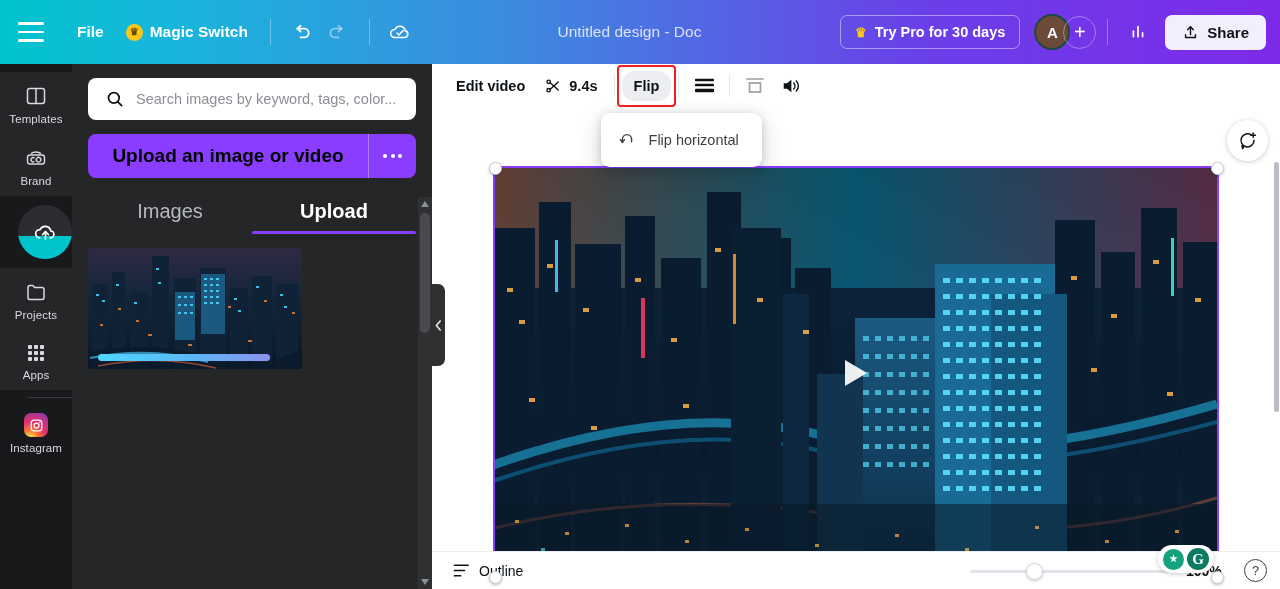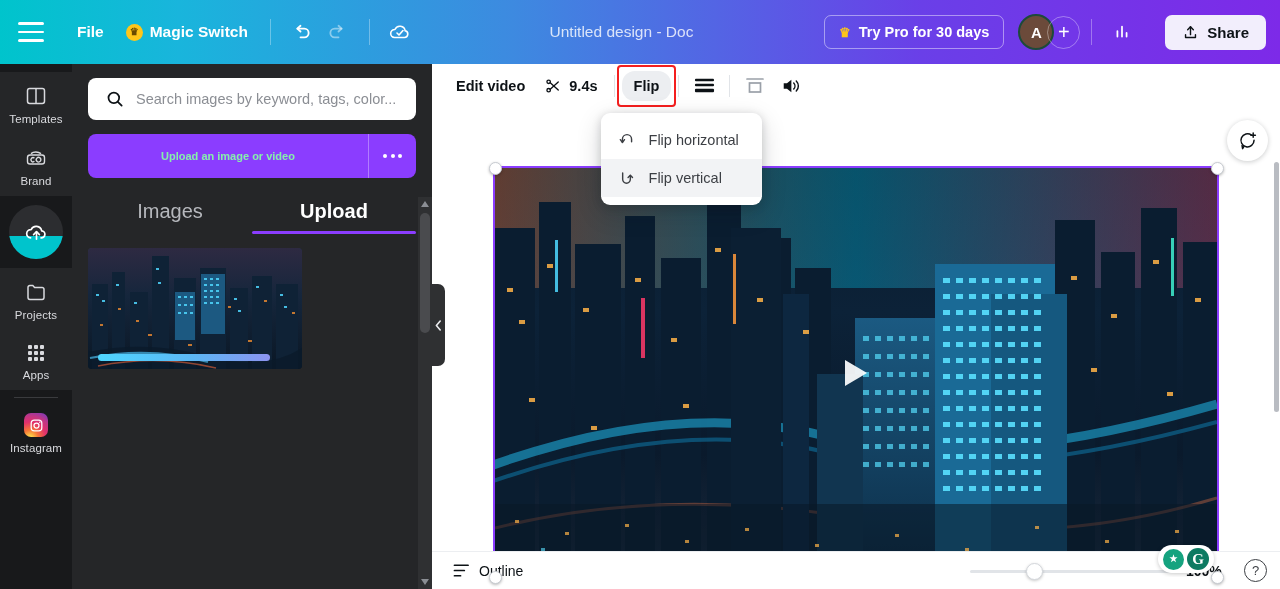--- a/index.html
+++ b/index.html
@@ -54,27 +54,27 @@
     display: flex; align-items: center; justify-content: center; cursor: pointer; flex: none;
   }
   .plus-btn {
     width: 33px; height: 33px; border-radius: 50%; border: 1px solid rgba(255,255,255,.35);
     display: flex; align-items: center; justify-content: center; color: #fff;
     font-size: 20px; cursor: pointer; margin-left: -7px; flex: none;
   }
   .share-btn {
     display: flex; align-items: flex-end; gap: 8px; background: #f2eefc; color: #0d1216;
     font-size: 15px; font-weight: bold; border-radius: 7px; padding: 9px 17px;
-    cursor: pointer; white-space: nowrap; margin-left: 24px;
+    cursor: pointer; white-space: nowrap; margin-left: 8px;
   }
 
   
   .rail {
     position: absolute; left: 0; top: 64px; width: 72px; height: 525px;
-    background: #18191b; display: flex; flex-direction: column; align-items: center;
+    background: #18191b; display: flex; flex-direction: column; align-items: flex-end;
     padding-top: 8px; overflow: hidden;
   }
   .rail-item {
     width: 72px; padding: 12px 0 9px; display: flex; flex-direction: column;
     align-items: center; gap: 5px; cursor: pointer; color: #d9dade;
   }
   .rail-item .lbl { font-size: 11.5px; letter-spacing: .1px; }
   .rail-item.active { background: #252628; }
   .rail-upload {
     width: 54px; height: 54px; border-radius: 50%; margin: 9px 0 9px;
@@ -103,21 +103,21 @@
     height: 42px; background: #fff; border-radius: 8px; display: flex;
     align-items: center; padding: 0 17px; gap: 11px;
   }
   .search-box input {
     border: 0; outline: 0; font-size: 14.5px; color: #3c3f44; flex: 1;
     font-family: "Liberation Sans", sans-serif; background: transparent;
   }
   .search-box input::placeholder { color: #8b8e94; }
   .upload-row { display: flex; margin-top: 14px; height: 44px; }
   .upload-btn {
-    flex: 1; background: #8b3dff; color: #86efac; font-size: 11px; font-weight: bold;
+    flex: 1; background: #8b3dff; color: #000000; font-size: 19px; font-weight: bold;
     border: 0; border-radius: 8px 0 0 8px; cursor: pointer;
     font-family: "Liberation Sans", sans-serif;
     text-align: center;
   }
   .upload-more {
     width: 48px; background: #8b3dff; border-radius: 0 8px 8px 0; cursor: pointer;
     display: flex; align-items: center; justify-content: center; gap: 3.5px;
     border-left: 1px solid rgba(255,255,255,.33);
   }
   .upload-more i { width: 4px; height: 4px; border-radius: 50%; background: #fff; display: block; }
@@ -575,27 +575,20 @@
         <div class="flip-btn">Flip</div>
         <div class="flip-hl"></div>
 
         <div class="flip-menu">
           <div class="flip-item">
             <svg width="20" height="20" viewBox="0 0 24 24" fill="none" stroke="#3c3f44" stroke-width="1.7" stroke-linecap="round" stroke-linejoin="round">
               <path d="M6.5 14.5V11a5.5 5.5 0 0 1 11 0v3.2"></path>
                 <polyline points="4 11.6 6.5 15 9 11.6"></polyline>
             </svg>
             <span>Flip horizontal</span>
-          </div>
-          <div class="flip-item hover">
-            <svg width="20" height="20" viewBox="0 0 24 24" fill="none" stroke="#3c3f44" stroke-width="1.7" stroke-linecap="round" stroke-linejoin="round">
-              <path d="M6.8 6v7.6a4.6 4.6 0 0 0 9.2 0V9"></path>
-                <polyline points="13.3 11.4 16 8.6 18.6 11.4"></polyline>
-            </svg>
-            <span>Flip vertical</span>
           </div>
         </div>
       </div>
 
       <div class="et-sep"></div>
 
       <div class="et-ico">
         <svg width="21" height="18" viewBox="0 0 22 18" fill="#0d1216">
           <rect x="1" y="1.5" width="20" height="2.6" rx="1.1"></rect>
           <rect x="1" y="6.6" width="20" height="2.6" rx="1.1"></rect>

